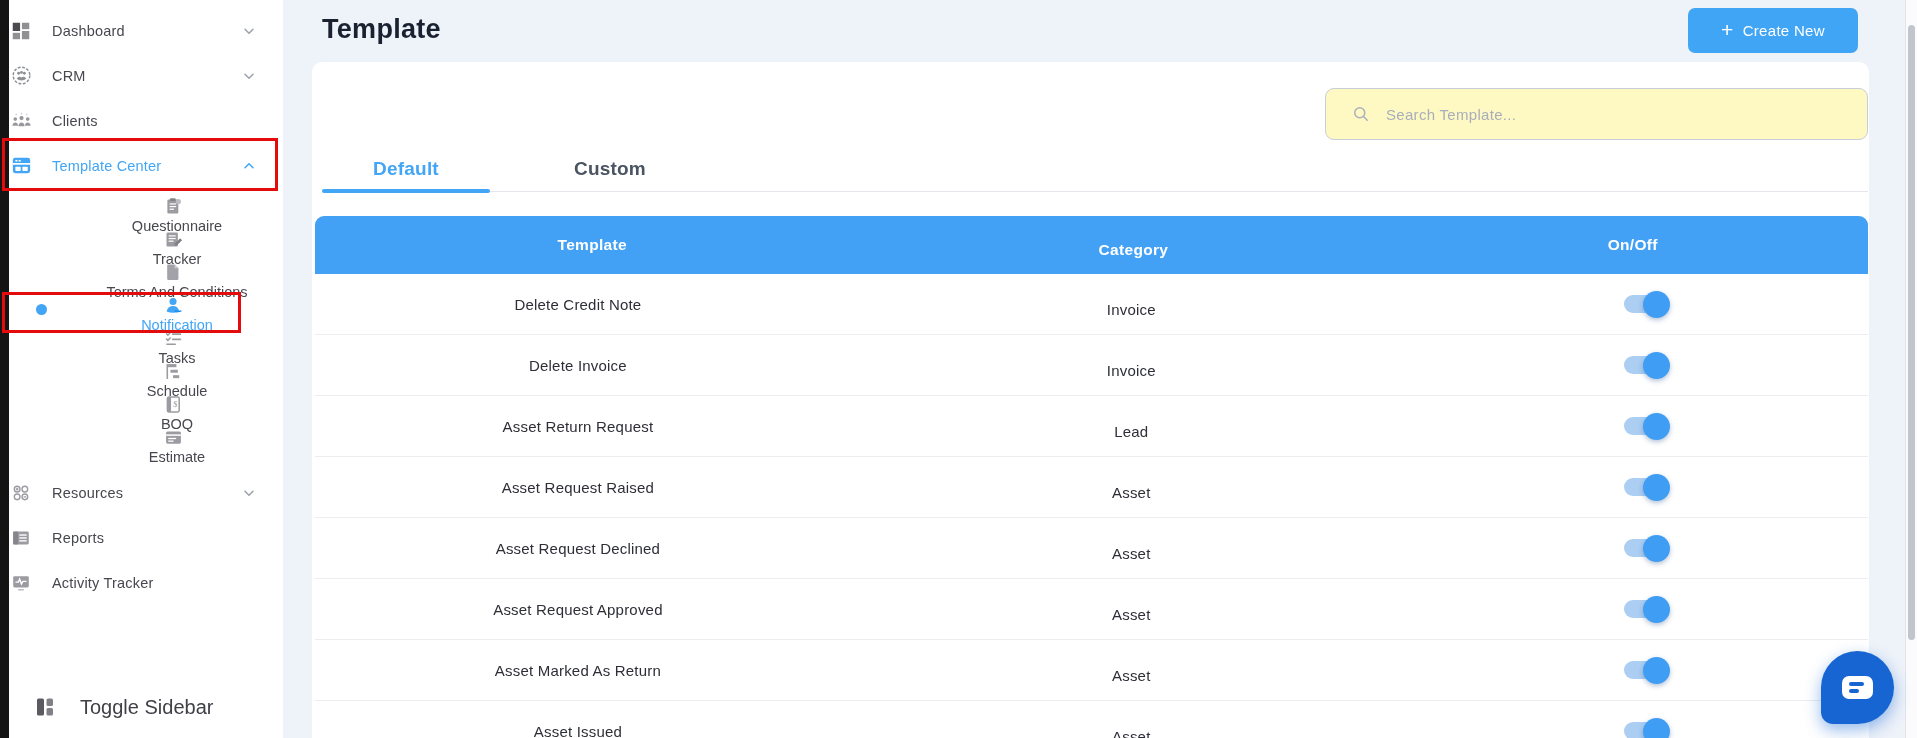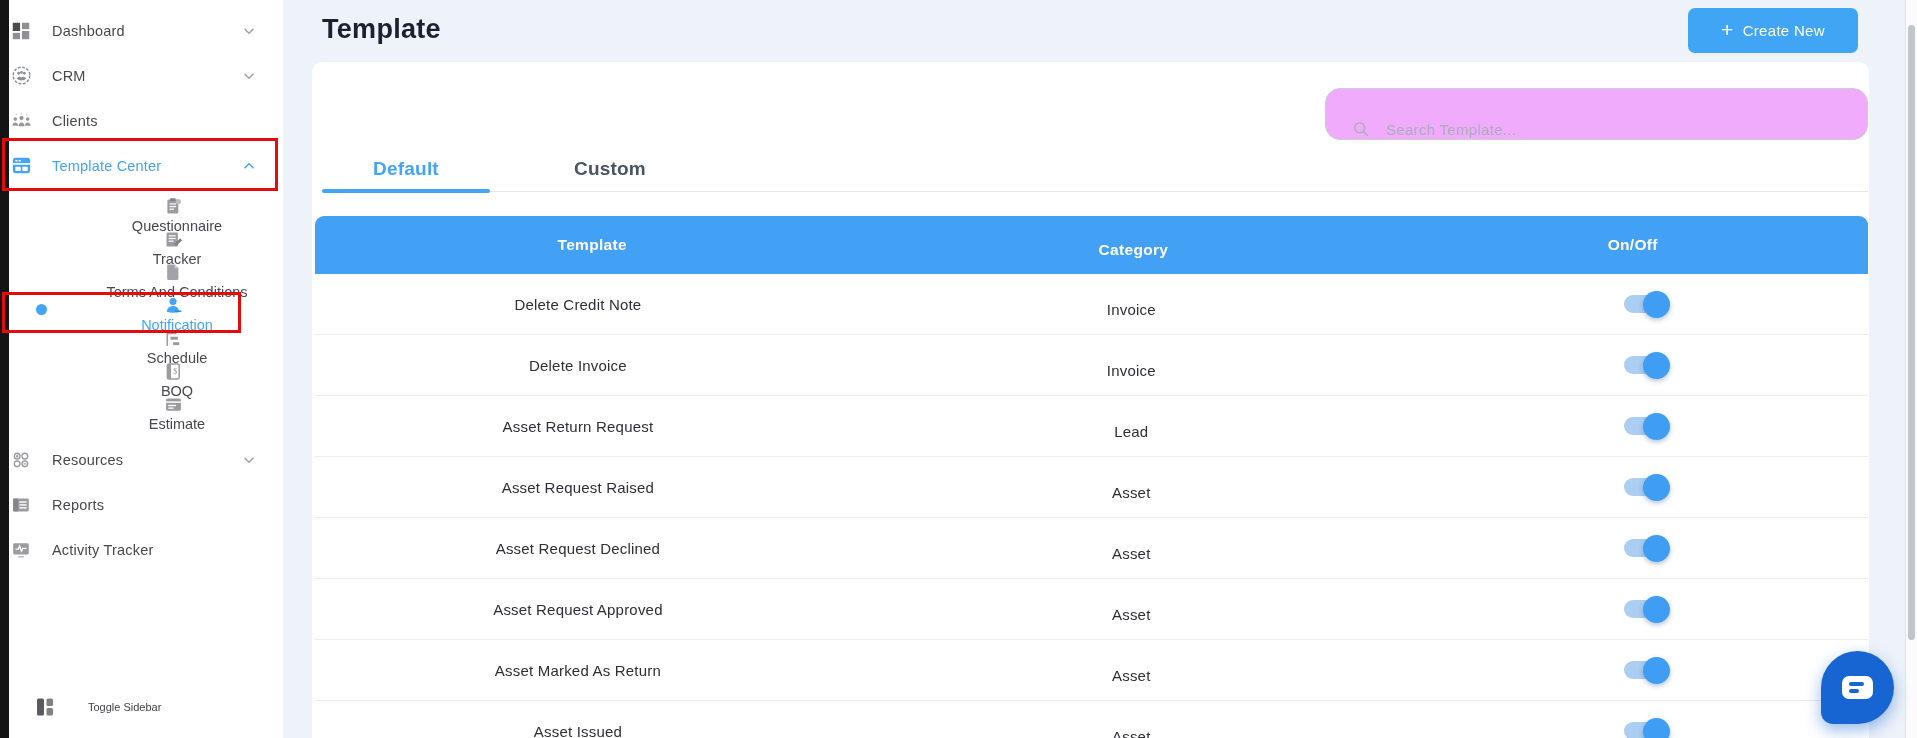--- a/index.html
+++ b/index.html
@@ -22,41 +22,41 @@
   .sub-list{margin-top:6px;margin-bottom:12px;}
   .sub-item{height:33px;display:flex;align-items:center;padding-left:54px;cursor:pointer;position:relative;flex-direction:column;}
   .sub-item .ico{width:24px;height:24px;flex:0 0 24px;display:flex;align-items:center;justify-content:center;}
   .sub-item .lbl{margin-left:8px;font-size:14.5px;font-weight:500;color:#47474f;}
   .sub-item.active .lbl{color:#42a5f5;}
   .sub-item .dot{position:absolute;left:27px;top:50%;margin-top:-5.5px;width:11px;height:11px;
                  border-radius:50%;background:#42a5f5;}
   .sidebar-footer{position:absolute;left:0;bottom:10px;width:274px;height:42px;display:flex;
                   align-items:center;padding-left:24px;cursor:pointer;}
   .sidebar-footer .ico{width:24px;height:24px;display:flex;align-items:center;justify-content:center;}
-  .sidebar-footer .lbl{margin-left:31px;font-size:11px;font-weight:500;color:#3f3f46;}
+  .sidebar-footer .lbl{margin-left:23px;font-size:20px;font-weight:500;color:#3f3f46;}
 
   
   .ann{position:absolute;border:3px solid #e30b0b;pointer-events:none;}
   .ann1{left:2px;top:138px;width:276px;height:53px;}
   .ann2{left:2px;top:292px;width:239px;height:41px;}
 
   
   .page-title{position:absolute;left:322px;top:10px;margin:0;font-size:27px;line-height:38px;
               font-weight:700;color:#1a2130;letter-spacing:.3px;}
   .create-btn{position:absolute;left:1688px;top:8px;width:170px;height:45px;border:none;
               background:#41a5f6;color:#fff;border-radius:7px;font-family:inherit;font-size:15px;
               font-weight:500;display:flex;align-items:center;justify-content:center;gap:9px;
               cursor:pointer;letter-spacing:.3px;}
   .create-btn .plus{font-size:21px;font-weight:300;line-height:1;margin-top:-2px;}
 
   .card{position:absolute;left:312px;top:62px;width:1557px;height:700px;background:#ffffff;
         border-radius:10px 10px 0 0;}
 
-  .search-box{position:absolute;right:1px;top:26px;width:543px;height:52px;background:#f0abfc;
-              border:1.5px solid #c9cdd7;border-radius:15px;display:flex;align-items:flex-end;}
+  .search-box{position:absolute;right:1px;top:26px;width:543px;height:52px;background:#fef9c3;
+              border:1.5px solid #c9cdd7;border-radius:9px;display:flex;align-items:center;}
   .search-box .sico{margin-left:25px;width:20px;height:20px;flex:0 0 20px;}
   .search-box input{flex:1;border:none;outline:none;background:transparent;margin-left:13px;
               font-family:inherit;font-size:15px;color:#4a4f5a;letter-spacing:.3px;}
   .search-box input::placeholder{color:#a9aeba;}
 
   .tabs{position:absolute;left:10px;top:84px;width:1546px;height:46px;display:flex;
         border-bottom:1px solid #e4e6eb;}
   .tab{height:46px;display:flex;align-items:center;justify-content:center;font-size:19px;
        font-weight:700;color:#4b5462;cursor:pointer;position:relative;letter-spacing:.2px;}
   .tab-default{width:168px;}
@@ -207,20 +207,32 @@
               <svg viewBox="0 0 24 24" width="23" height="23">
                 <circle cx="11.5" cy="7.8" r="3.7" fill="#42a5f5"></circle>
                 <path d="M4.8 18.2c.8-3.8 3.5-5.6 6.7-5.6 3.1 0 5.8 1.8 6.6 5.6-4.2 1.7-9.2 1.7-13.3 0z" fill="#42a5f5"></path>
                 <path d="M13.6 16.6c2.2 1 4.6 1 6.4.3l.5 1.4c-2.2 1-5 1-7.3.2z" fill="#1d8ff0"></path>
               </svg>
             </span>
             <span class="lbl">Notification</span>
           </div>
           <div class="sub-item">
             <span class="ico">
+              <svg viewBox="0 0 24 24" width="21" height="21" fill="none" stroke="#9b9ba1" stroke-width="1.8" stroke-linecap="round">
+                <path d="M4 6.6l1.6 1.6L8.2 5.4"></path>
+                <path d="M4 12.6l1.6 1.6 2.6-2.8"></path>
+                <line x1="11" y1="7" x2="20" y2="7"></line>
+                <line x1="11" y1="13" x2="20" y2="13"></line>
+                <line x1="4.5" y1="18.5" x2="14" y2="18.5"></line>
+              </svg>
+            </span>
+            <span class="lbl">Tasks</span>
+          </div>
+          <div class="sub-item">
+            <span class="ico">
               <svg viewBox="0 0 24 24" width="21" height="21" fill="#9b9ba1">
                 <rect x="4" y="3.5" width="1.8" height="17"></rect>
                 <rect x="5.8" y="3.5" width="9.5" height="3.6"></rect>
                 <rect x="8.5" y="10" width="8.5" height="3.4"></rect>
                 <rect x="11.5" y="16.2" width="7" height="3.4"></rect>
               </svg>
             </span>
             <span class="lbl">Schedule</span>
           </div>
           <div class="sub-item">

